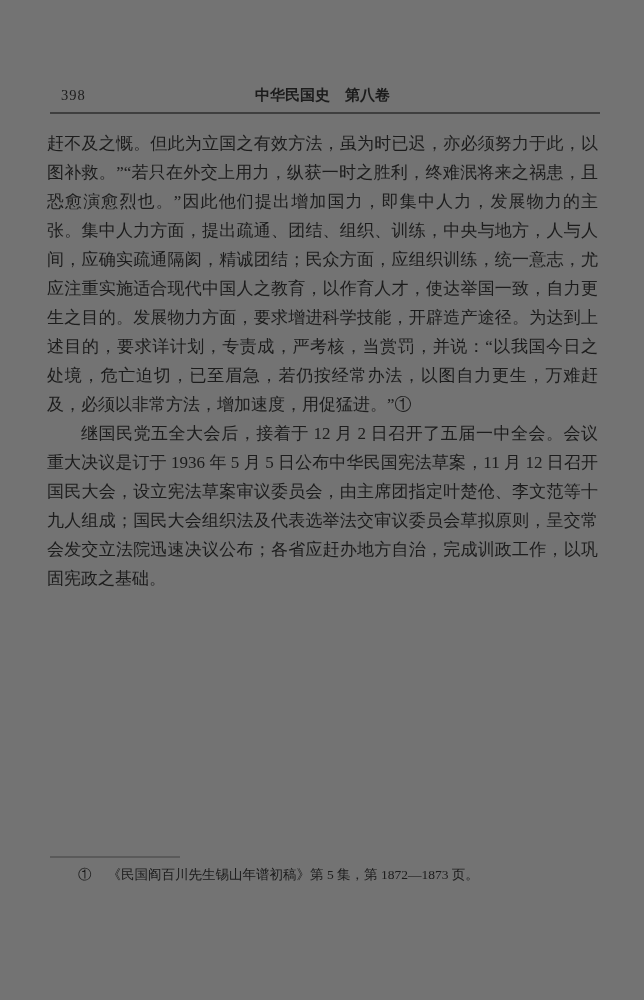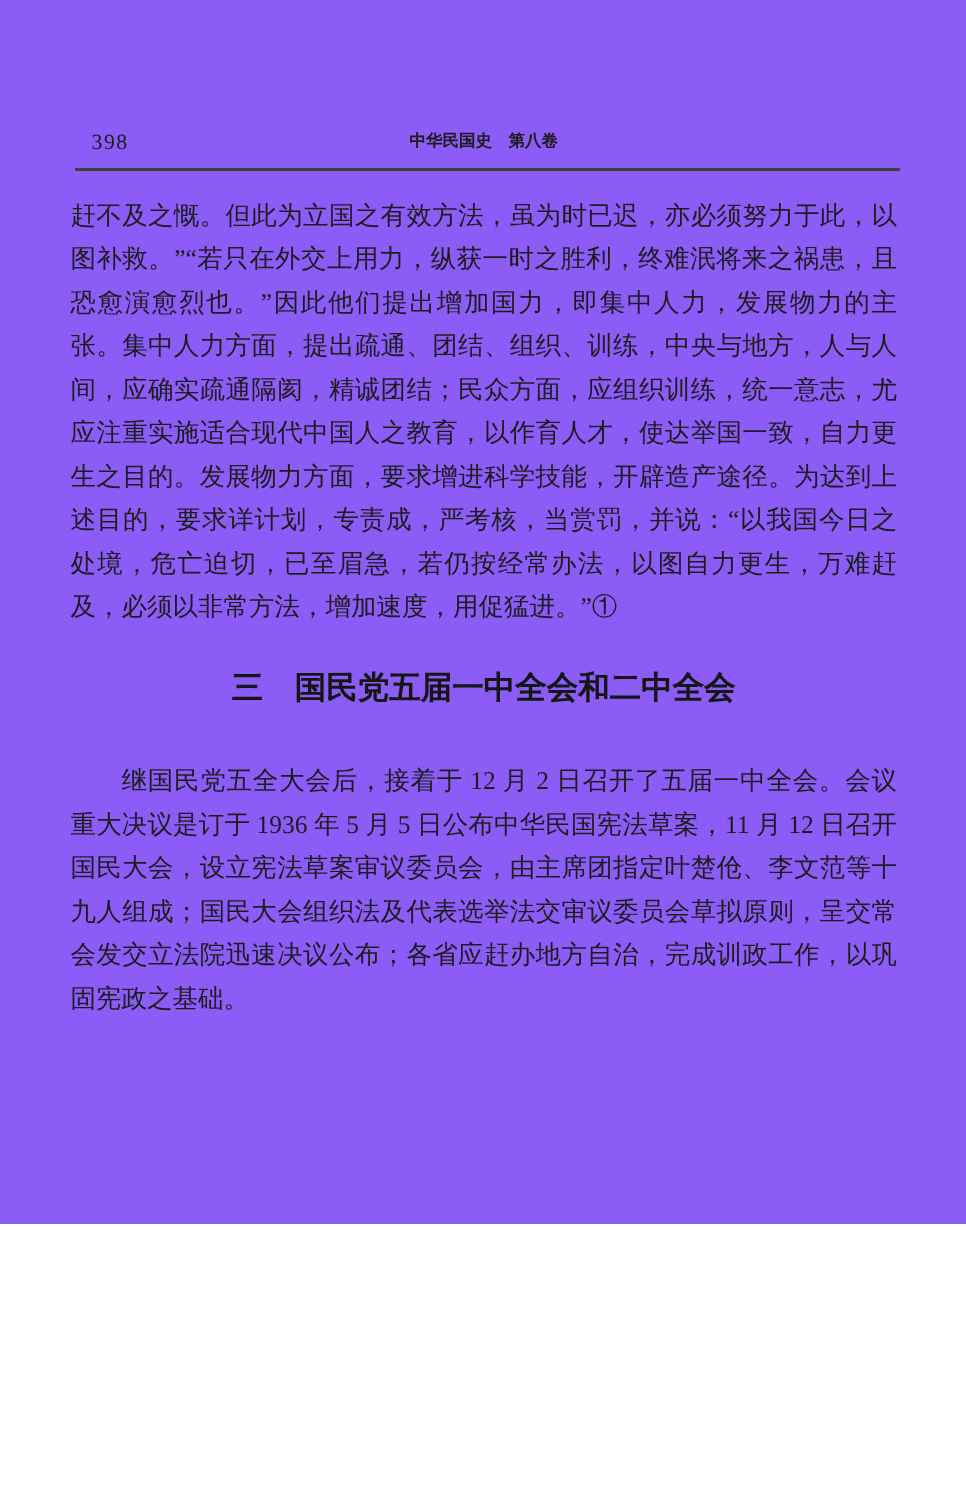--- a/index.html
+++ b/index.html
@@ -3,22 +3,22 @@
 <meta charset="utf-8">
 <style>
   html, body {
     margin: 0;
     padding: 0;
     background: #ffffff;
   }
   .page {
     position: relative;
     width: 644px;
-    height: 816px;
-    background: #8b5cf6;
+    height: 1000px;
+    background: #737373;
     color: #1c1c1c;
     font-family: "Liberation Serif", "DejaVu Serif", serif;
     overflow: hidden;
   }
   
   .running-header {
     position: absolute;
     top: 86px;
     left: 47px;
     right: 46px;
@@ -32,21 +32,21 @@
     letter-spacing: 1px;
   }
   .running-title {
     position: absolute;
     left: 0;
     right: 0;
     top: 0;
     text-align: center;
     font-family: "Liberation Sans", "DejaVu Sans", sans-serif;
     font-weight: 700;
-    font-size: 11px;
+    font-size: 15px;
   }
   .header-rule {
     position: absolute;
     top: 112px;
     left: 50px;
     right: 44px;
     height: 0;
     border-top: 2px solid #3f3f3f;
   }
   
@@ -107,25 +107,27 @@
   <div class="running-header">
     <span class="page-number">398</span>
     <span class="running-title">中华民国史　第八卷</span>
   </div>
 
   <div class="header-rule"></div>
 
   <div class="body-text">
     <p>赶不及之慨。但此为立国之有效方法，虽为时已迟，亦必须努力于此，以图补救。”“若只在外交上用力，纵获一时之胜利，终难泯将来之祸患，且恐愈演愈烈也。”因此他们提出增加国力，即集中人力，发展物力的主张。集中人力方面，提出疏通、团结、组织、训练，中央与地方，人与人间，应确实疏通隔阂，精诚团结；民众方面，应组织训练，统一意志，尤应注重实施适合现代中国人之教育，以作育人才，使达举国一致，自力更生之目的。发展物力方面，要求增进科学技能，开辟造产途径。为达到上述目的，要求详计划，专责成，严考核，当赏罚，并说：“以我国今日之处境，危亡迫切，已至眉急，若仍按经常办法，以图自力更生，万难赶及，必须以非常方法，增加速度，用促猛进。”①</p>
 
-    <h2 class="section-heading">三　国民党五届一中全会和二中全会</h2>
 
     <p class="par-indent">继国民党五全大会后，接着于 12 月 2 日召开了五届一中全会。会议重大决议是订于 1936 年 5 月 5 日公布中华民国宪法草案，11 月 12 日召开国民大会，设立宪法草案审议委员会，由主席团指定叶楚伧、李文范等十九人组成；国民大会组织法及代表选举法交审议委员会草拟原则，呈交常会发交立法院迅速决议公布；各省应赶办地方自治，完成训政工作，以巩固宪政之基础。</p>
 
   </div>
 
   <div class="footnote-area">
     <div class="footnote-rule"></div>
 
+    <div class="footnote">
+      <span class="fn-marker">①</span><span>《民国阎百川先生锡山年谱初稿》第 5 集，第 1872—1873 页。</span>
+    </div>
 
   </div>
 
 </div>
 
 </body></html>

